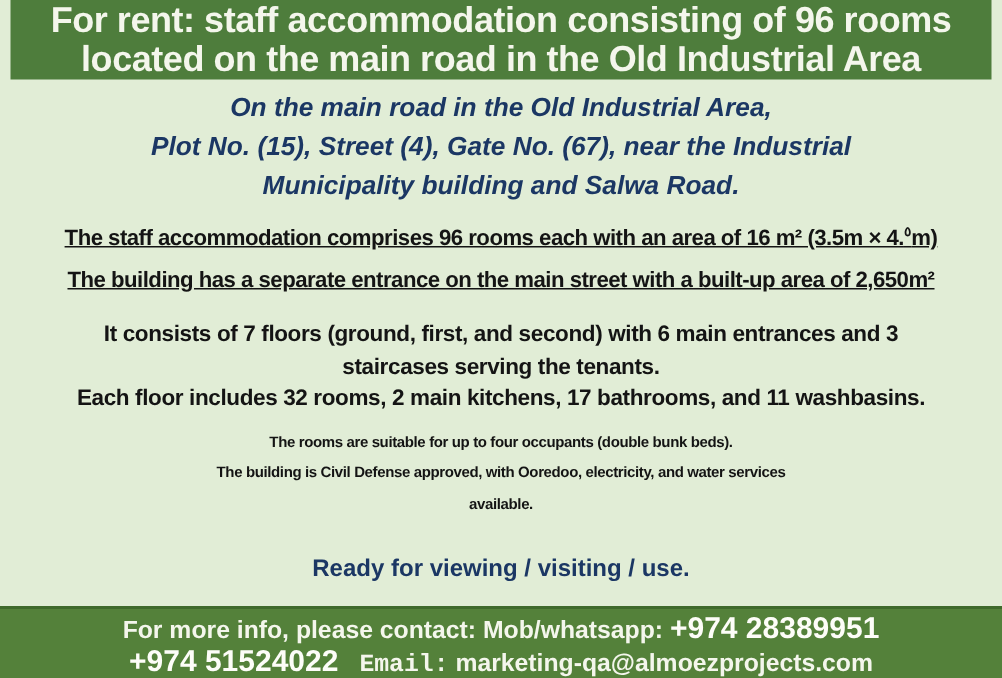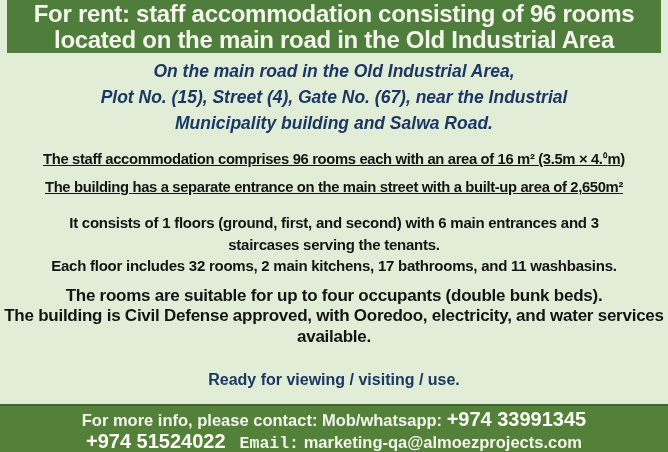--- a/index.html
+++ b/index.html
@@ -53,21 +53,21 @@
     line-height: 0;
   }
   .floors {
     margin-top: 11px;
     font-size: 15px;
     line-height: 21.5px;
     letter-spacing: -0.25px;
   }
   .occupancy {
     margin-top: 9px;
-    font-size: 17px;
+    font-size: 10px;
     line-height: 20.5px;
     letter-spacing: -0.25px;
   }
   .floors .line, .occupancy .line { white-space: nowrap; }
   
   .ready {
     margin-top: 21px;
     color: var(--navy-text, #1b3764);
     font-size: 16px;
     line-height: 24px;
@@ -106,33 +106,33 @@
     <div class="line">Plot No. (15), Street (4), Gate No. (67), near the Industrial</div>
     <div class="line">Municipality building and Salwa Road.</div>
   </section>
 
   <section class="specs black-text">
     <div class="line"><span>The staff accommodation comprises 96 rooms each with an area of 16 m² (3.5m × 4.</span><sup>٥</sup><span>m)</span></div>
     <div class="line">The building has a separate entrance on the main street with a built-up area of 2,650m²</div>
   </section>
 
   <section class="floors black-text">
-    <div class="line">It consists of 1 floors (ground, first, and second) with 6 main entrances and 3</div>
+    <div class="line">It consists of 7 floors (ground, first, and second) with 6 main entrances and 3</div>
     <div class="line">staircases serving the tenants.</div>
     <div class="line">Each floor includes 32 rooms, 2 main kitchens, 17 bathrooms, and 11 washbasins.</div>
   </section>
 
   <section class="occupancy black-text">
     <div class="line">The rooms are suitable for up to four occupants (double bunk beds).</div>
     <div class="line">The building is Civil Defense approved, with Ooredoo, electricity, and water services</div>
     <div class="line">available.</div>
   </section>
 
   <div class="ready">Ready for viewing / visiting / use.</div>
 
   <footer class="footer">
     <div class="fline"><span>For more info, please contact: Mob/whatsapp:</span>
-      <span class="phone">+974 33991345</span></div>
+      <span class="phone">+974 28389951</span></div>
     <div class="fline"><span class="phone">+974 51524022</span><span class="email-label">Email:</span>
       <span>marketing-qa@almoezprojects.com</span></div>
   </footer>
 
 </div>
 
 </body></html>

